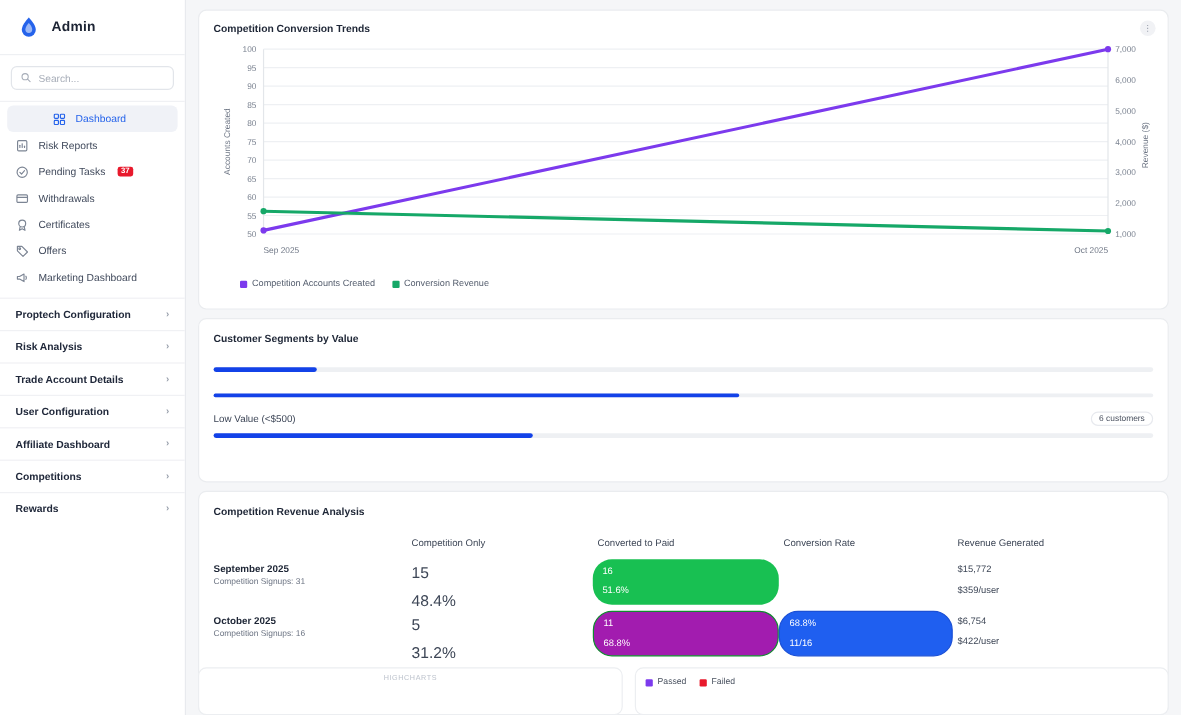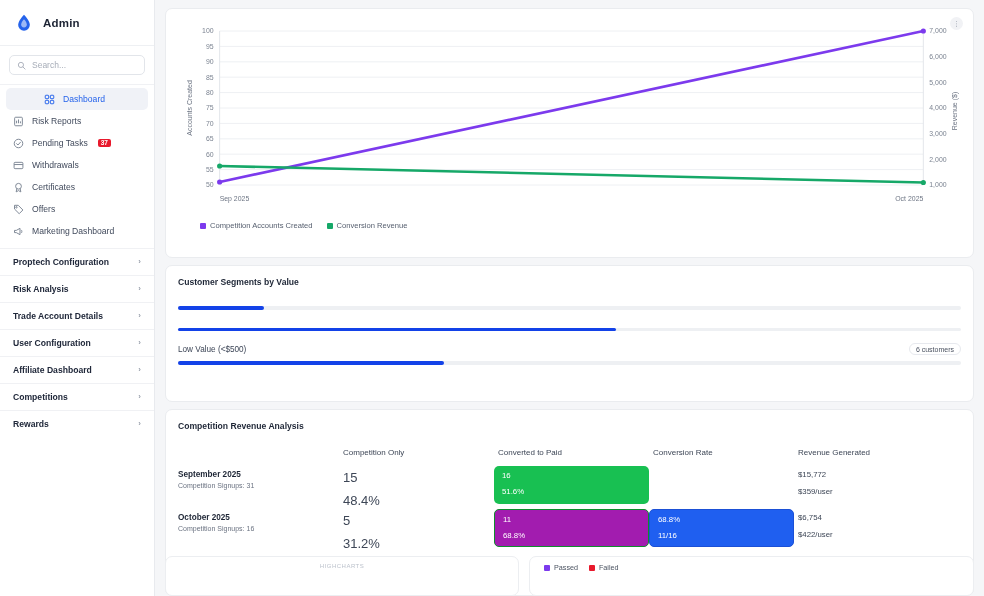--- a/index.html
+++ b/index.html
@@ -84,21 +84,21 @@
     background: #f1f2f5; color: #8d95a2;
     font-size: 7px; display: flex; align-items: center; justify-content: center;
     cursor: pointer;
   }
   .plot-area { position: relative; width: 100%; height: 196px; margin-top: 4px; }
   .plot-svg { display: block; width: 100%; height: 196px; }
   .legend {
     display: flex; align-items: center; gap: 14px;
     padding: 2px 0 0 22px; font-size: 7.6px; color: #555e6e;
   }
-  .legend-item { display: flex; align-items: center; gap: 4px; }
+  .legend-item { display: flex; align-items: flex-end; gap: 4px; }
   .legend-swatch { width: 6px; height: 6px; border-radius: 1px; display: inline-block; }
 
   
   .card-segments { height: 137px; padding: 11px 12px 0 12px; }
   .seg-list { margin-top: 13px; display: flex; flex-direction: column; gap: 12px; }
   .seg-row { position: relative; }
   .seg-head { display: flex; align-items: center; justify-content: space-between; }
   .seg-label { font-size: 8.2px; color: #3c4556; }
   .seg-pill {
     font-size: 7px; color: #49505f; border: 1px solid #e7e9ee;
@@ -113,21 +113,21 @@
   .card-revenue { flex: 1 1 auto; padding: 11px 12px 0 12px; overflow: hidden; }
   .rev-grid { margin-top: 17px; position: relative; }
   .rev-headrow, .rev-row { display: grid; grid-template-columns: 165px 155px 155px 145px 1fr; }
   .rev-headrow { font-size: 8px; color: #3d4656; margin-bottom: 13px; }
   .rev-row { min-height: 43px; align-items: start; }
   .rev-month { font-size: 8.2px; font-weight: bold; color: #1d2535; }
   .rev-sub { font-size: 7px; color: #6b7382; margin-top: 3px; }
   .rev-cellA { font-size: 13px; color: #3d4656; }
   .rev-cellA .l2 { margin-top: 8px; }
   .hl {
-    border-radius: 5px; color: #fff; font-size: 7.8px;
+    border-radius: 16px; color: #fff; font-size: 7.8px;
     padding: 6px 8px; margin: -4px 4px 0 -4px; line-height: 1;
     height: 38px;
   }
   .hl .l2 { margin-top: 8px; }
   .hl-green-light { background: #18c052; }
   .hl-green-dark { background: #a21caf; border: 1px solid #0f8c2e; }
   .hl-blue { background: #1f5ff0; border: 1px solid #1b50d6; }
   .rev-money { font-size: 7.8px; color: #3d4656; }
   .rev-money .l2 { margin-top: 8px; }
 
@@ -140,21 +140,21 @@
     background: #fff; border: 1px solid #eceef1; border-radius: 7px;
     height: 40px; position: relative;
   }
   .ghost-left { flex: 0 0 354px; }
   .ghost-right { flex: 1 1 auto; }
   .ghost-watermark {
     position: absolute; left: 50%; transform: translateX(-50%); top: 6px;
     font-size: 6px; color: #bcc2cc; letter-spacing: .5px; white-space: nowrap;
   }
   .ghost-legend {
-    position: absolute; left: 14px; top: 6px;
+    position: absolute; left: 8px; top: 6px;
     display: flex; gap: 11px; font-size: 7.2px; color: #4a5260;
   }
   .ghost-legend .legend-item { gap: 4px; }
 </style>
 </head>
 <body>
 
 <div class="app">
 
   <aside class="sidebar">
@@ -288,20 +288,21 @@
       <div class="sec-item">
         <span>Rewards</span>
         <span class="chev">›</span>
       </div>
     </div>
   </aside>
 
   <main class="main">
 
     <section class="card card-chart">
+      <div class="card-title">Competition Conversion Trends</div>
       <div class="chart-menu-btn">⋮</div>
 
       <div class="plot-area">
         <svg class="plot-svg" viewBox="0 0 790 196" preserveAspectRatio="none">
 
           <g stroke="#eef0f3" stroke-width="1">
             <line x1="42" y1="8" x2="752" y2="8"></line>
             <line x1="42" y1="23.4" x2="752" y2="23.4"></line>
             <line x1="42" y1="38.8" x2="752" y2="38.8"></line>
             <line x1="42" y1="54.2" x2="752" y2="54.2"></line>

